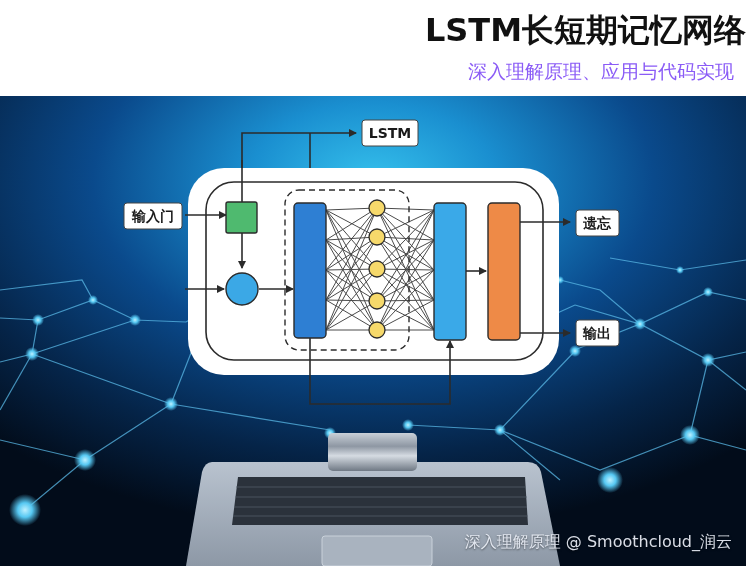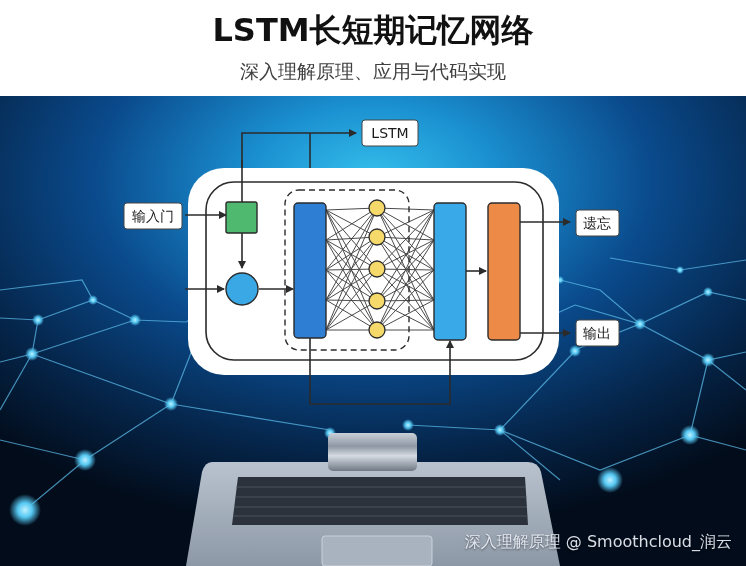--- a/index.html
+++ b/index.html
@@ -1,21 +1,21 @@
 <!DOCTYPE html>
 <html><head>
 <meta charset="utf-8">
 <style>
   html, body { margin: 0; padding: 0; }
   body { width: 746px; height: 566px; overflow: hidden; background: #ffffff; font-family: "DejaVu Sans", "Liberation Sans", sans-serif; }
   .page { position: relative; width: 746px; height: 566px; }
-  .header { position: absolute; left: 0; top: 0; width: 746px; height: 96px; background: #ffffff; text-align: center; }
+  .header { position: absolute; left: 0; top: 0; width: 746px; height: 96px; background: #ffffff; text-align: right; }
   .title { position: absolute; left: 0; right: 0; top: 10px; font-size: 32px; font-weight: bold; color: #111111; letter-spacing: 0px; line-height: 40px; }
-  .subtitle { position: absolute; left: 0; right: 0; top: 58px; font-size: 19px; color: #404040; line-height: 26px; }
-  .scene { position: absolute; left: 0; top: 96px; width: 746px; height: 470px; }
+  .subtitle { position: absolute; left: 0; right: 12px; top: 58px; font-size: 19px; color: #8b5cf6; line-height: 26px; }
+  .scene { position: absolute; left: 0; top: 96px; width: 746px; height: 470px; font-weight: bold; }
   svg { display: block; }
   .lbl { font-family: "DejaVu Sans", "Liberation Sans", sans-serif; font-size: 14px; fill: #1a1a1a; }
   .watermark { position: absolute; right: 14px; bottom: 13px; font-size: 16px; color: rgba(235,240,248,0.92); text-shadow: 0 1px 2px rgba(0,0,0,0.5); white-space: nowrap; }
 </style>
 </head>
 <body>
 
 <div class="page">
 
   <div class="header">

